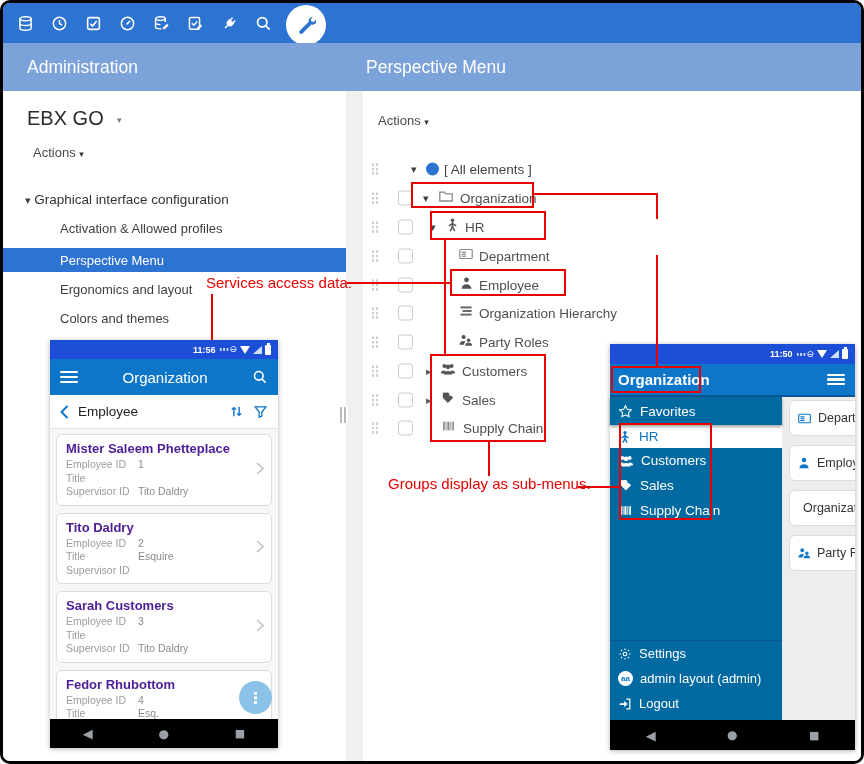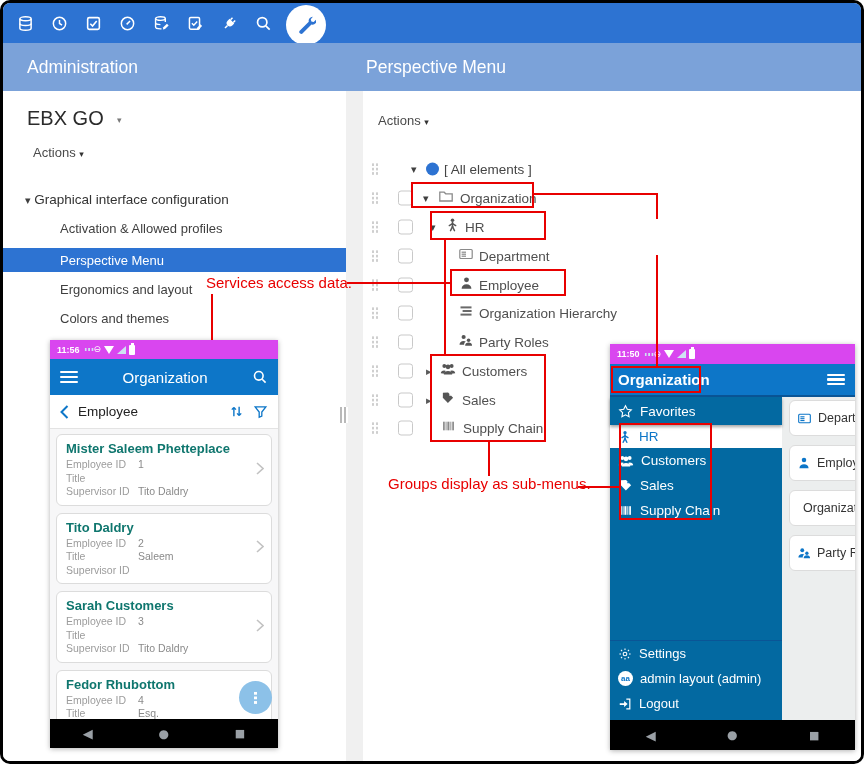--- a/index.html
+++ b/index.html
@@ -35,38 +35,38 @@
   .caret{font-size:11px;color:#3f3f3f;cursor:pointer;line-height:1;}
   .caret.r{color:#5a5a5a;}
   .tlabel{font-size:13.5px;color:#4f4f4f;white-space:nowrap;}
   .bluedot{width:13px;height:13px;border-radius:50%;background:#2d73d2;}
   
   .rbox{position:absolute;border:2px solid #e80000;z-index:60;pointer-events:none;box-sizing:border-box;}
   .rline{position:absolute;background:#e80000;z-index:60;pointer-events:none;}
   .rtext{position:absolute;color:#e80000;font-size:15px;white-space:nowrap;z-index:60;}
   
   .phone{position:absolute;z-index:30;display:flex;flex-direction:column;box-shadow:0 1px 5px rgba(0,0,0,.3);background:#fff;}
-  .psb{height:19px;background:#d946ef;display:flex;align-items:center;justify-content:flex-start;padding:0 7px;flex:0 0 auto;}
+  .psb{height:19px;background:#1d4ed8;display:flex;align-items:center;justify-content:flex-end;padding:0 7px;flex:0 0 auto;}
   .psb-l{display:flex;align-items:center;gap:4px;color:#fff;font-size:9px;font-weight:bold;}
   .psb-r{display:flex;align-items:center;gap:3px;}
   .moredots{width:10px;height:3px;background-image:radial-gradient(circle,#cfe2f3 1.1px,transparent 1.2px);background-size:3.4px 3px;}
   .dnd{font-family:"DejaVu Sans",sans-serif;color:#fff;font-size:9px;line-height:1;}
   .wifi{width:0;height:0;border-left:5px solid transparent;border-right:5px solid transparent;border-top:8px solid #fff;}
   .signal{width:0;height:0;border-left:9px solid transparent;border-bottom:8px solid #cfe2f3;}
   .batt{width:6px;height:10px;background:#fff;border-radius:1px;position:relative;}
   .batt:before{content:"";position:absolute;top:-2px;left:1.5px;width:3px;height:2px;background:#fff;}
   .pab{height:36px;background:#0d76c8;display:flex;align-items:center;padding:0 10px;flex:0 0 auto;}
   .burger{width:18px;height:12px;display:flex;flex-direction:column;justify-content:space-between;cursor:pointer;}
   .burger i{display:block;height:2.4px;background:#fff;border-radius:1px;}
   .pab-title{flex:1;text-align:center;color:#fff;font-size:15px;}
   .ptb{height:33px;background:#fff;border-bottom:1px solid #e3e3e3;display:flex;align-items:center;padding:0 10px;gap:9px;flex:0 0 auto;}
   .ptb-title{flex:1;font-size:13.5px;color:#222;}
   .plist{flex:1;background:#f7f7f8;padding:5px 6px 0 6px;overflow:hidden;position:relative;}
   .card{background:#fff;border:1px solid #dcdcdc;border-radius:6px;padding:6px 9px;margin-bottom:7px;position:relative;}
-  .cname{font-size:13px;font-weight:bold;color:#0f766e;margin-bottom:2px;}
+  .cname{font-size:13px;font-weight:bold;color:#4c1d95;margin-bottom:2px;}
   .crow{display:flex;font-size:10.5px;line-height:13.5px;align-items:center;}
   .clab{width:72px;color:#9c9c9c;flex:0 0 auto;}
   .cval{color:#8a8a8a;}
   .chev{position:absolute;right:7px;top:50%;transform:translateY(-50%);}
   .fab{position:absolute;right:6px;bottom:5px;width:33px;height:33px;border-radius:50%;background:#8cc1e8;display:flex;align-items:center;justify-content:center;}
   .fabdots{width:3px;height:13px;background-image:radial-gradient(circle,#fff 1.4px,transparent 1.5px);background-size:3px 4.6px;}
   .pnav{height:29px;background:#000;display:flex;align-items:center;justify-content:space-around;flex:0 0 auto;font-family:"DejaVu Sans",sans-serif;color:#9aa0a6;}
   .pnav span{font-size:12px;line-height:1;cursor:pointer;}
   
   .rheader{height:33px;background:#0d76c8;border-bottom:2px solid #0a5596;display:flex;align-items:center;justify-content:space-between;padding:0 10px 0 8px;flex:0 0 auto;box-sizing:border-box;}
@@ -362,21 +362,21 @@
             </svg></span>
       </div>
       <div class="card">
         <div class="cname">Tito Daldry</div>
         <div class="crow">
             <span class="clab">Employee ID</span>
             <span class="cval">2</span>
           </div>
         <div class="crow">
             <span class="clab">Title</span>
-            <span class="cval">Saleem</span>
+            <span class="cval">Esquire</span>
           </div>
         <div class="crow">
             <span class="clab">Supervisor ID</span>
             <span class="cval"></span>
           </div>
         <span class="chev"><svg width="8" height="13" viewBox="0 0 8 13" fill="none" stroke="#c2c2c2" stroke-width="1.6">
               <path d="M1 1l6 5.5L1 12"></path>
             </svg></span>
       </div>
       <div class="card">

